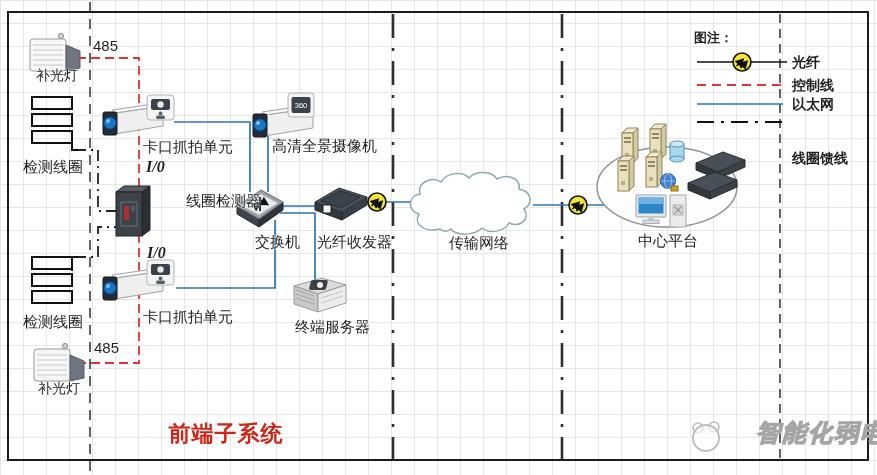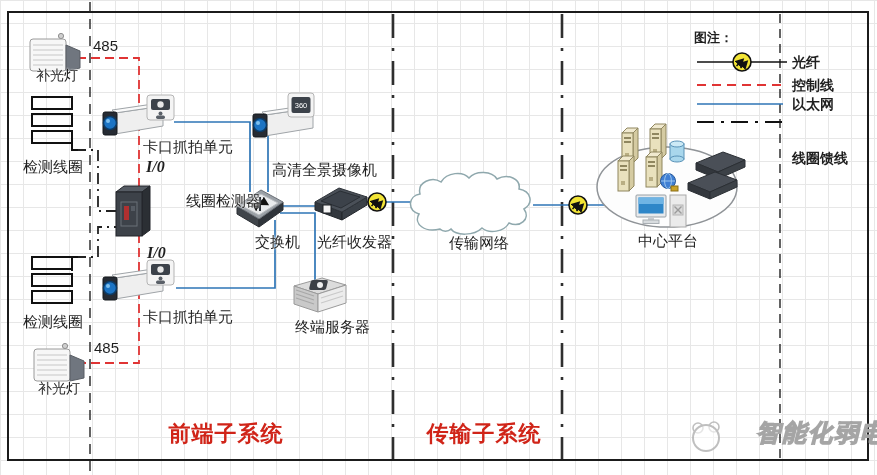--- a/index.html
+++ b/index.html
@@ -227,31 +227,30 @@
 <div class="lbl num" style="left:93px;top:37px;">485</div>
 <div class="lbl lbl-c" style="left:20px;top:158px;width:66px;">检测线圈</div>
 <div class="lbl" style="left:143px;top:138px;">卡口抓拍单元</div>
 <div class="lbl io" style="left:146px;top:158px;">I/0</div>
 <div class="lbl" style="left:150px;top:192px;padding-left:36px;">线圈检测器</div>
 <div class="lbl io" style="left:147px;top:244px;">I/0</div>
 <div class="lbl" style="left:143px;top:308px;">卡口抓拍单元</div>
 <div class="lbl num" style="left:94px;top:339px;">485</div>
 <div class="lbl lbl-c" style="left:20px;top:313px;width:66px;">检测线圈</div>
 <div class="lbl sm lbl-c" style="left:26px;top:380px;width:66px;">补光灯</div>
-<div class="lbl" style="left:272px;top:137px;margin-top:24px;">高清全景摄像机</div>
+<div class="lbl" style="left:272px;top:137px;">高清全景摄像机</div>
 <div class="lbl" style="left:255px;top:233px;">交换机</div>
 <div class="lbl" style="left:317px;top:233px;">光纤收发器</div>
 <div class="lbl" style="left:278px;top:318px;padding-left:17px;">终端服务器</div>
 <div class="lbl lbl-c" style="left:439px;top:234px;width:80px;">传输网络</div>
 <div class="lbl lbl-c" style="left:628px;top:232px;width:80px;">中心平台</div>
 
 <div class="lbl legend-t" style="left:694px;top:29px;">图注：</div>
 <div class="lbl legend-lbl" style="left:792px;top:54px;">光纤</div>
 <div class="lbl legend-lbl" style="left:792px;top:77px;">控制线</div>
 <div class="lbl legend-lbl" style="left:792px;top:96px;">以太网</div>
 <div class="lbl legend-lbl" style="left:792px;top:114px;margin-top:36px;">线圈馈线</div>
 
 <div class="lbl section" style="left:141px;top:419px;">前端子系统</div>
-<div class="lbl section" style="left:399px;top:419px;">传输子系统</div>
 
 <div class="wm" style="left:756px;top:417px;font-style:italic;">智能化弱电圈</div>
 
 </div>
 
 </body></html>

